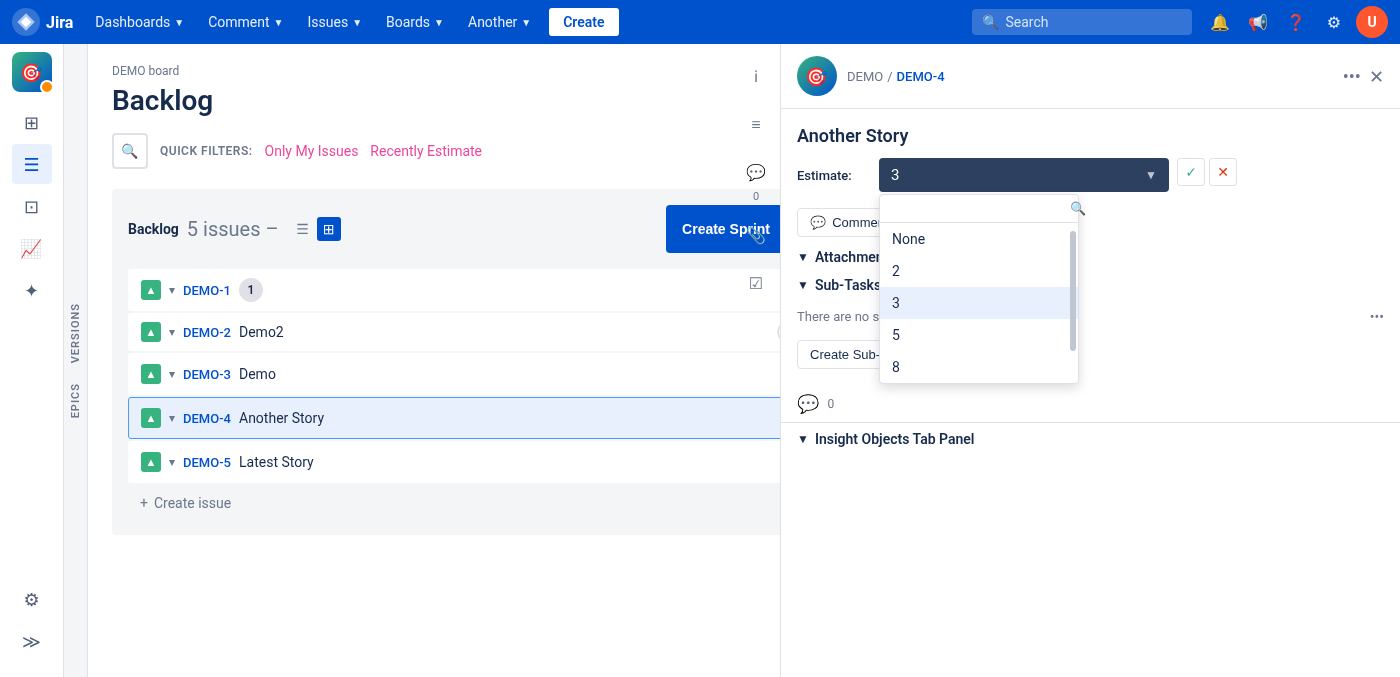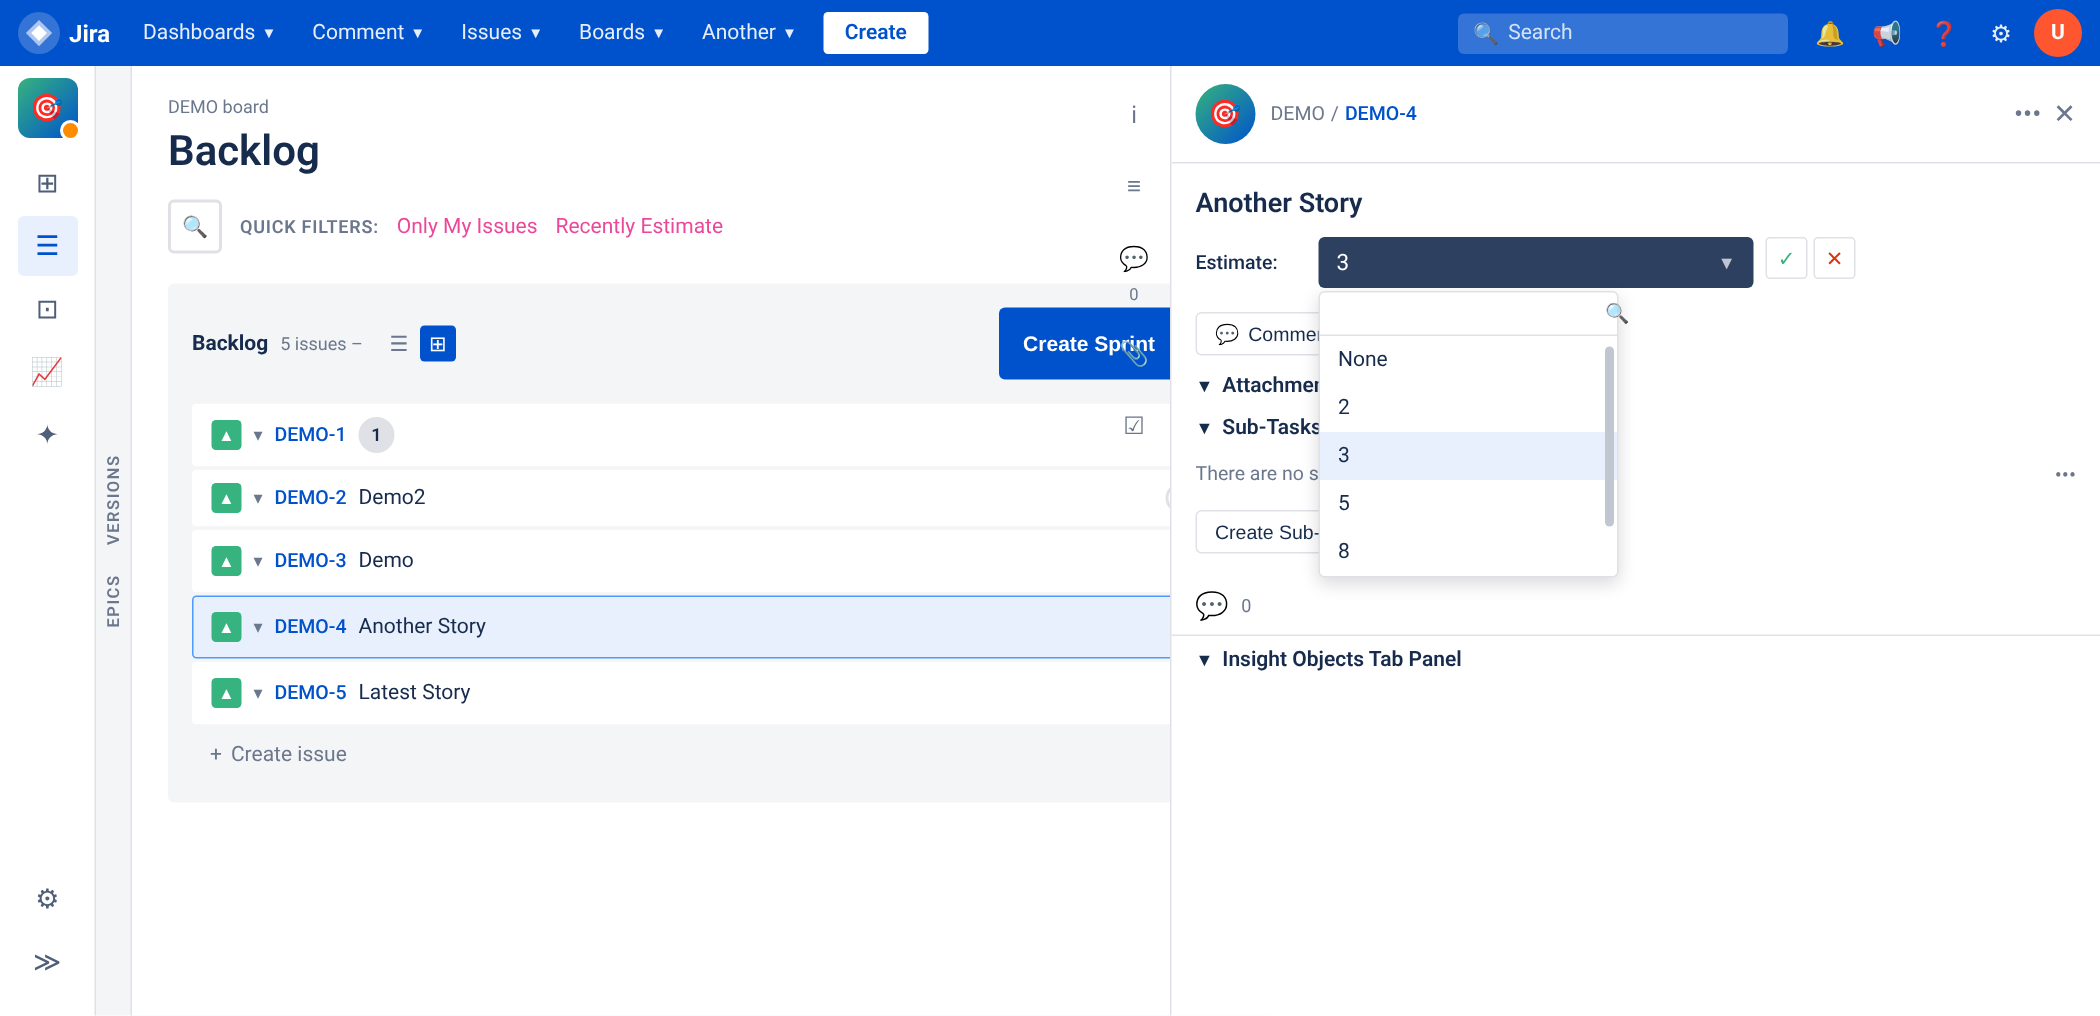--- a/index.html
+++ b/index.html
@@ -176,21 +176,21 @@
       background: #f4f5f7;
       border-radius: 4px;
       padding: 16px;
       margin-bottom: 16px;
       max-width: 730px;
     }
     .backlog-header {
       display: flex; align-items: center; gap: 8px; margin-bottom: 16px;
     }
     .backlog-title { font-size: 14px; font-weight: 700; color: #172b4d; }
-    .backlog-count { font-size: 12px; color: #6b778c; }
+    .backlog-count { font-size: 20px; color: #6b778c; }
     .backlog-view-toggle { display: flex; gap: 2px; margin-left: 4px; }
     .view-toggle-btn {
       width: 24px; height: 24px;
       display: flex; align-items: center; justify-content: center;
       border-radius: 3px; cursor: pointer; color: #6b778c; font-size: 14px;
     }
     .view-toggle-btn.active { background: #0052cc; color: white; }
     .backlog-actions { margin-left: auto; display: flex; gap: 8px; }
     .create-sprint-btn {
       background: #0052cc; color: white; border: none;

